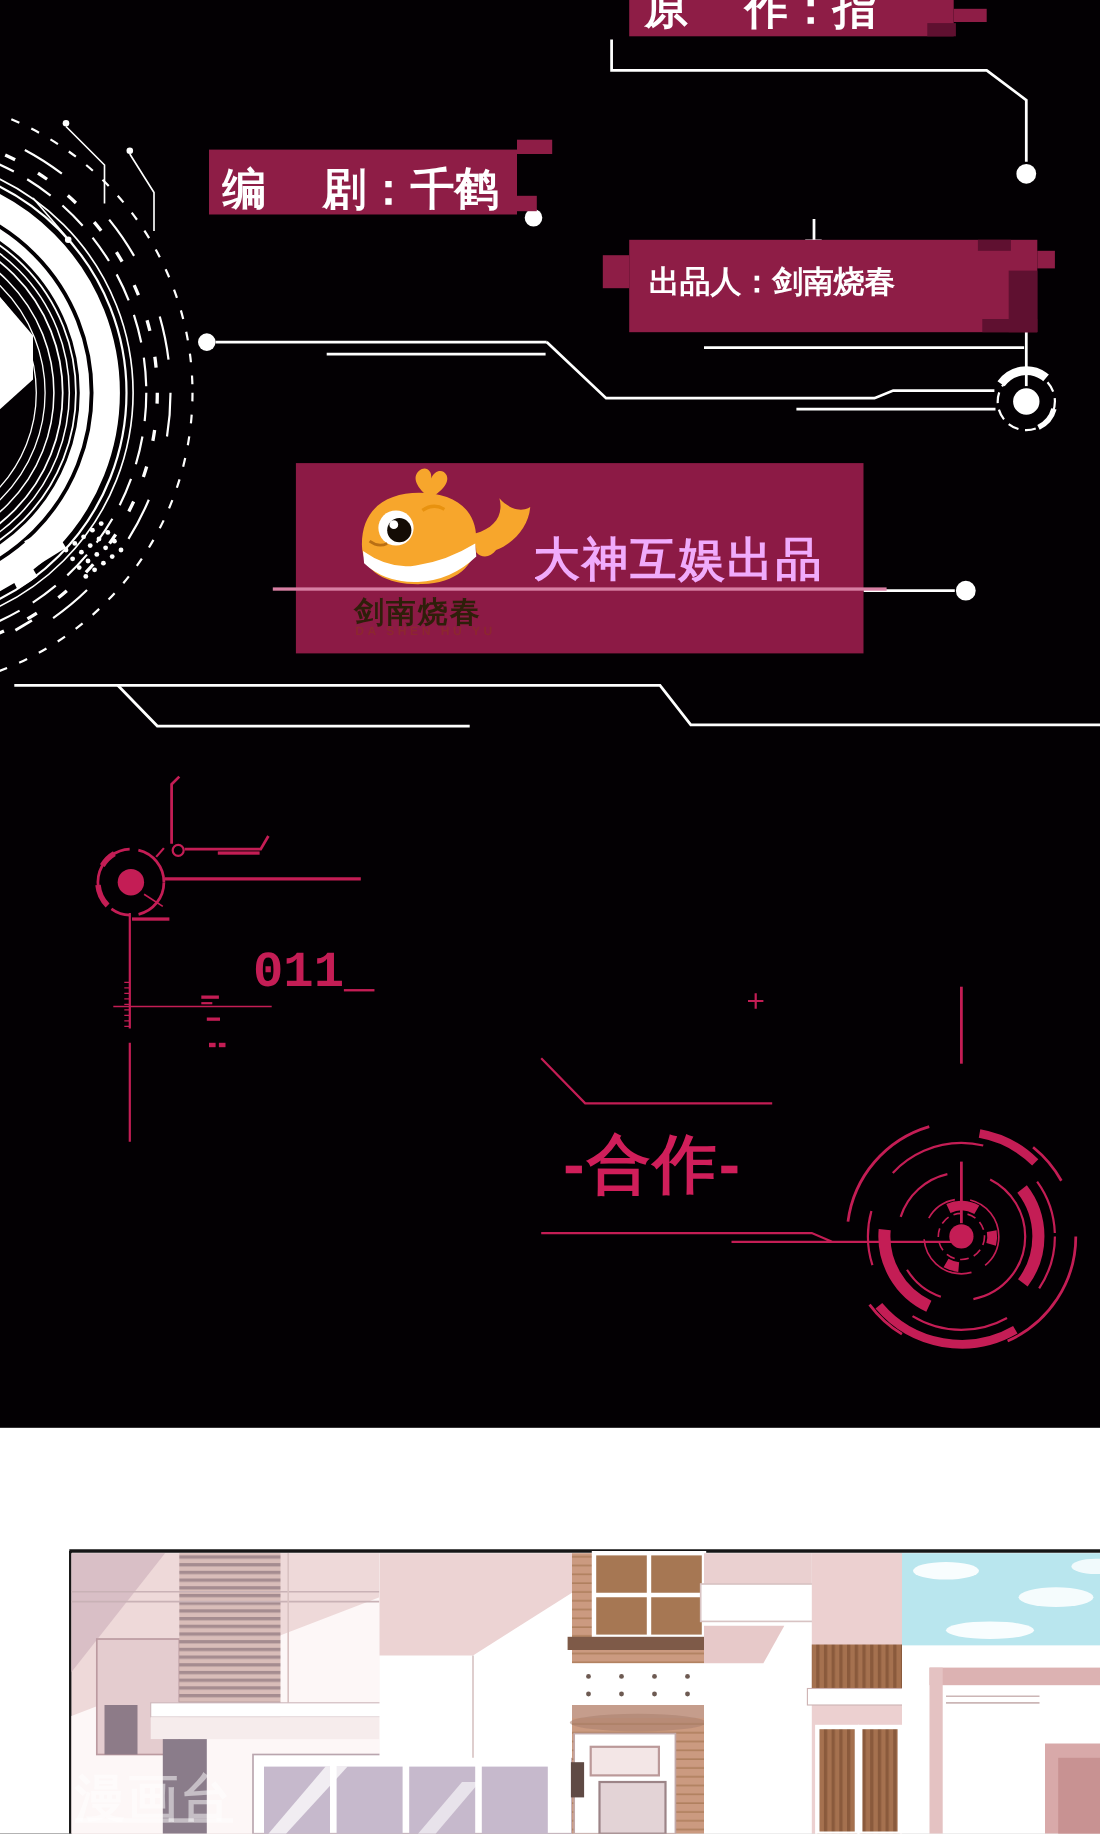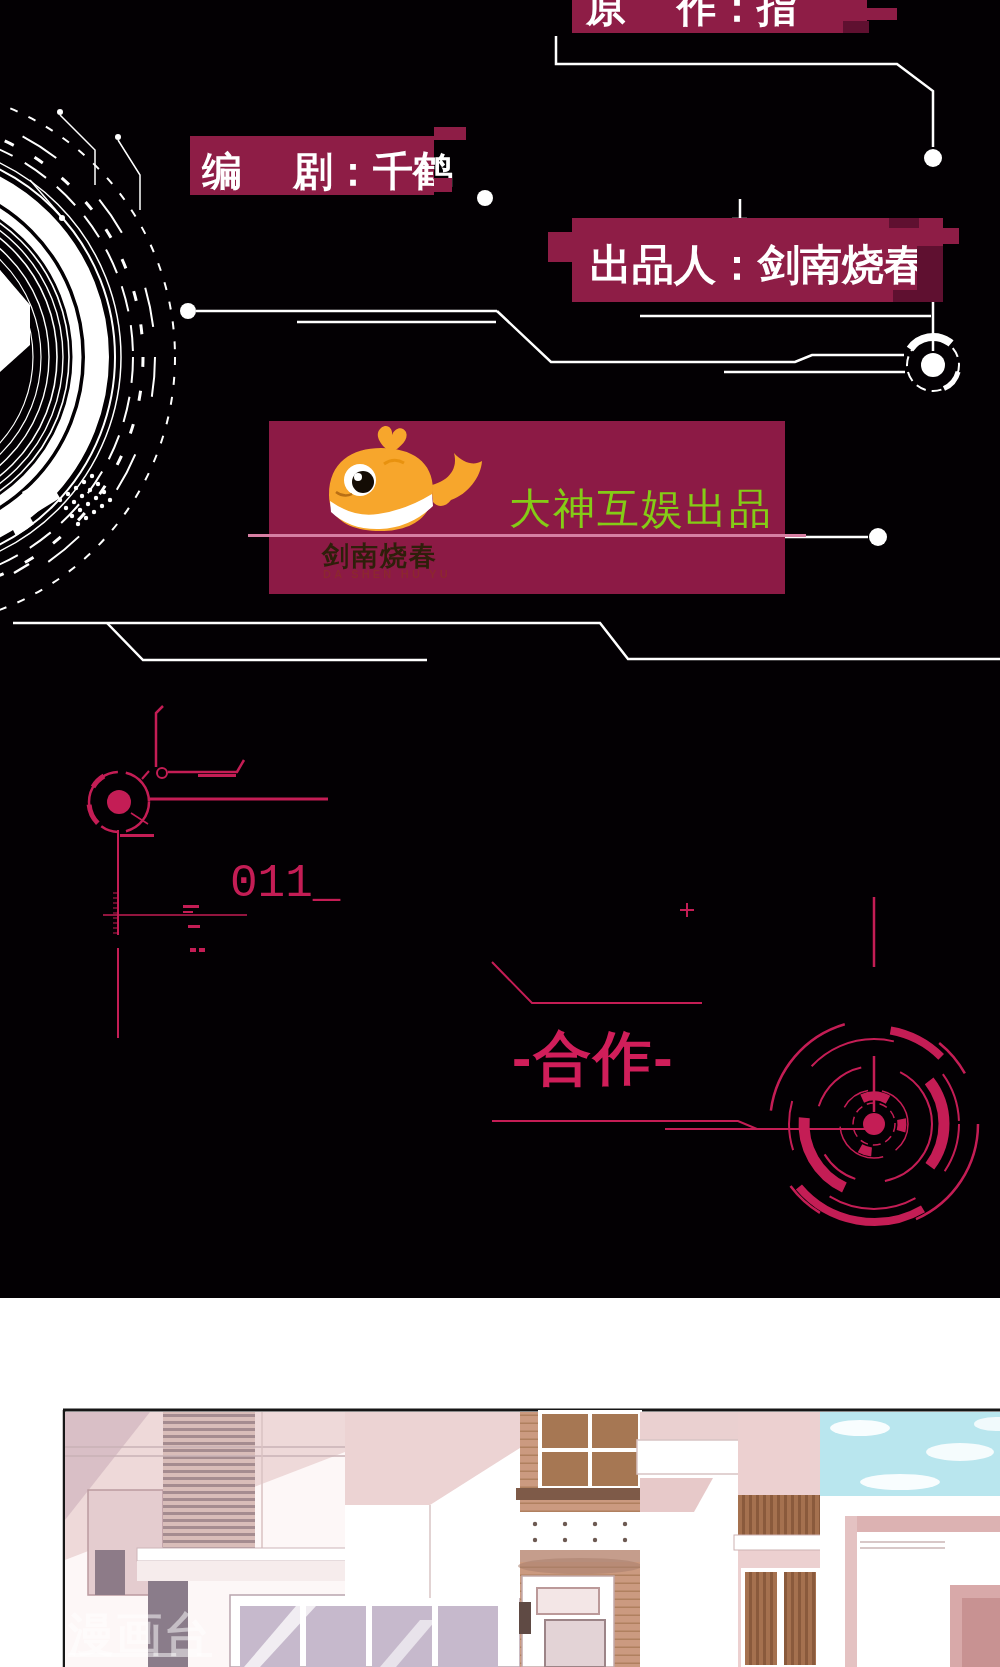--- a/index.html
+++ b/index.html
@@ -6,24 +6,24 @@
   body{width:1000px;height:1667px;position:relative;background:#ffffff;font-family:"Liberation Sans",sans-serif;overflow:hidden;}
   #stage{position:absolute;inset:0;}
   .black{position:absolute;left:0;top:0;width:1000px;height:1298px;background:#030003;}
   svg{position:absolute;left:0;top:0;}
   .box{position:absolute;background:#8e1d46;}
   .box .t{position:absolute;color:#fff;font-weight:bold;white-space:pre;}
   .rag{position:absolute;background:#8e1d46;}
   .ragd{position:absolute;background:#5f1030;}
   .banner{position:absolute;left:269px;top:421px;width:516px;height:173px;background:#8c1a45;}
   .banner .line{position:absolute;left:-21px;top:113px;width:558px;height:3px;background:#d77fa3;}
-  .banner .title{position:absolute;left:240px;top:60px;color:#84cc16;font-weight:normal;font-size:42px;letter-spacing:2px;}
+  .banner .title{position:absolute;left:216px;top:60px;color:#f0abfc;font-weight:bold;font-size:42px;letter-spacing:2px;}
   .banner .cn{position:absolute;left:53px;top:117px;color:#2e1f0a;font-weight:bold;font-size:27px;letter-spacing:2px;}
   .banner .en{position:absolute;left:54px;top:147px;color:#8c2730;font-weight:bold;font-size:11px;letter-spacing:3.2px;}
-  .code{position:absolute;left:230px;top:858px;color:#c41d55;font-weight:normal;font-size:46px;font-family:"Liberation Mono",monospace;letter-spacing:0px;}
+  .code{position:absolute;left:230px;top:858px;color:#c41d55;font-weight:bold;font-size:46px;font-family:"Liberation Mono",monospace;letter-spacing:0px;}
   .coop{position:absolute;left:512px;top:1020px;color:#d01e5a;font-weight:bold;font-size:58px;letter-spacing:2px;text-align:right;}
   .wm{position:absolute;left:68px;top:1604px;color:rgba(255,255,255,.5);font-weight:bold;font-size:46px;letter-spacing:2px;text-decoration:underline;}
 </style>
 </head>
 <body>
 
 <div id="stage">
   <div class="black"></div>
 
   <svg width="1000" height="1298" viewBox="0 0 1000 1298">
@@ -153,28 +153,28 @@
       <circle cx="874" cy="1124" r="104" fill="none" stroke="#c41d55" stroke-width="2.5" stroke-dasharray="120 100 40 80"></circle>
     </g>
   </svg>
 
   <div class="box" style="left:572px;top:-50px;width:295px;height:83px;">
     <span class="t" style="left:14px;top:30px;font-size:40px;">原　 作：指</span>
     <i class="rag" style="right:-30px;top:58px;width:30px;height:12px;"></i>
     <i class="ragd" style="right:-2px;bottom:0px;width:26px;height:12px;"></i>
   </div>
 
-  <div class="box" style="left:190px;top:136px;width:244px;height:59px;">
+  <div class="box" style="left:190px;top:136px;width:280px;height:59px;">
     <span class="t" style="left:12px;top:8px;font-size:40px;">编　 剧：千鹤</span>
     <i class="rag" style="right:-32px;top:-9px;width:32px;height:13px;"></i>
     <i class="rag" style="right:-18px;bottom:3px;width:18px;height:14px;"></i>
   </div>
 
   <div class="box" style="left:572px;top:218px;width:371px;height:84px;">
-    <span class="t" style="left:18px;top:19px;font-size:42px;">出品人：剑南烧春</span>
+    <span class="t" style="left:18px;top:19px;font-size:28px;">出品人：剑南烧春</span>
     <i class="rag" style="left:-24px;top:14px;width:24px;height:30px;"></i>
     <i class="rag" style="right:-16px;top:10px;width:16px;height:16px;"></i>
     <i class="ragd" style="right:0;top:28px;width:26px;height:56px;"></i>
     <i class="ragd" style="right:24px;top:0px;width:30px;height:10px;"></i>
     <i class="ragd" style="right:0;bottom:0;width:50px;height:12px;"></i>
   </div>
 
   <div class="banner">
     <div class="line"></div>
     <svg width="516" height="173" viewBox="269 421 516 173">

